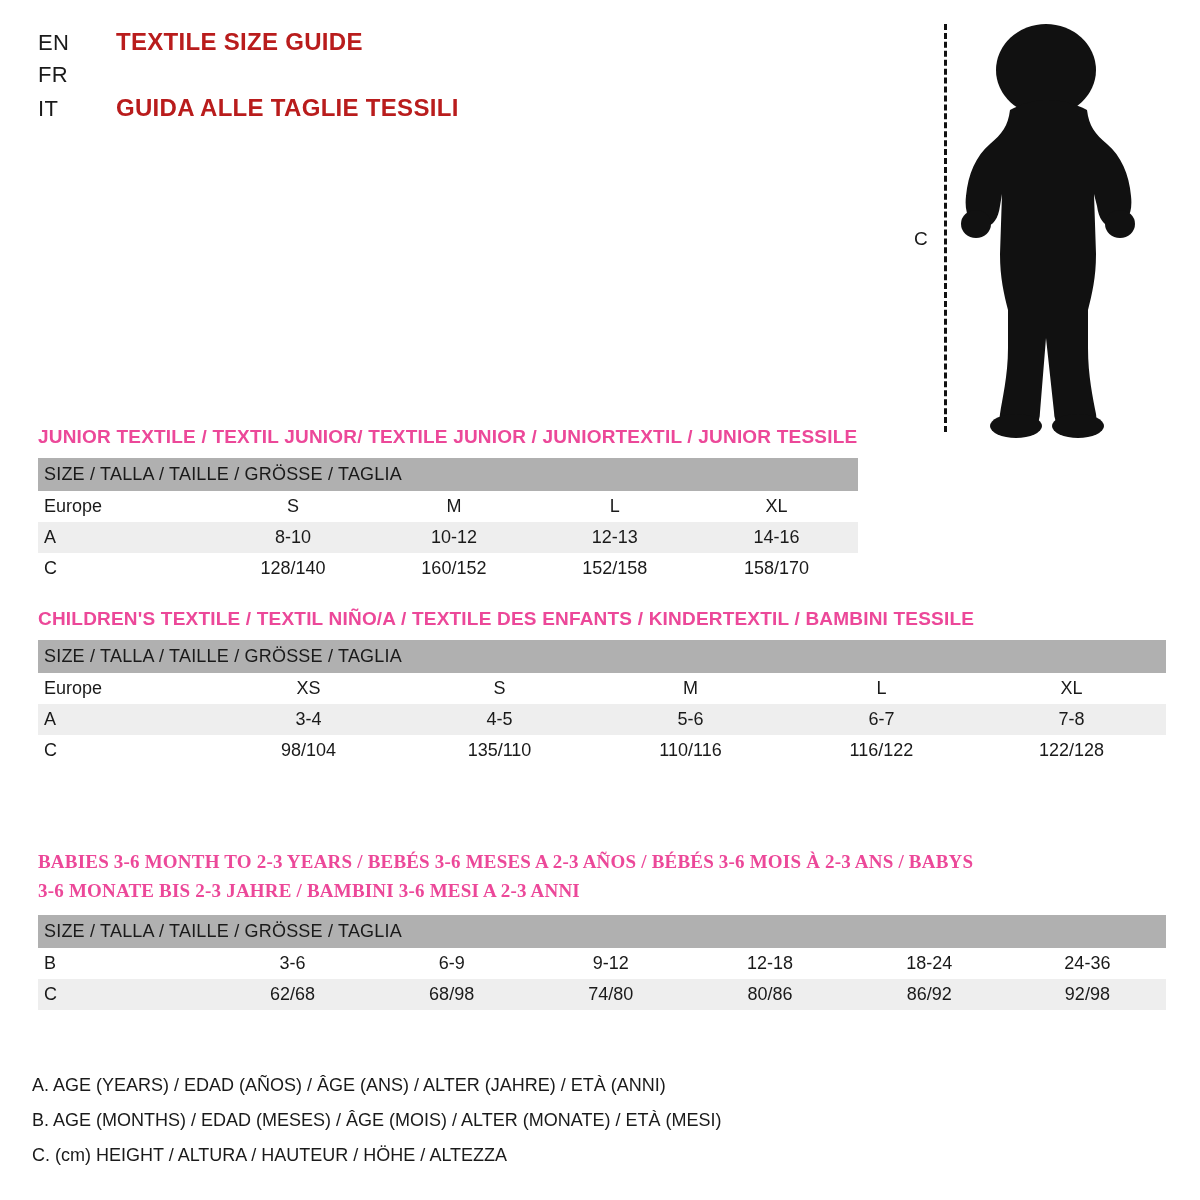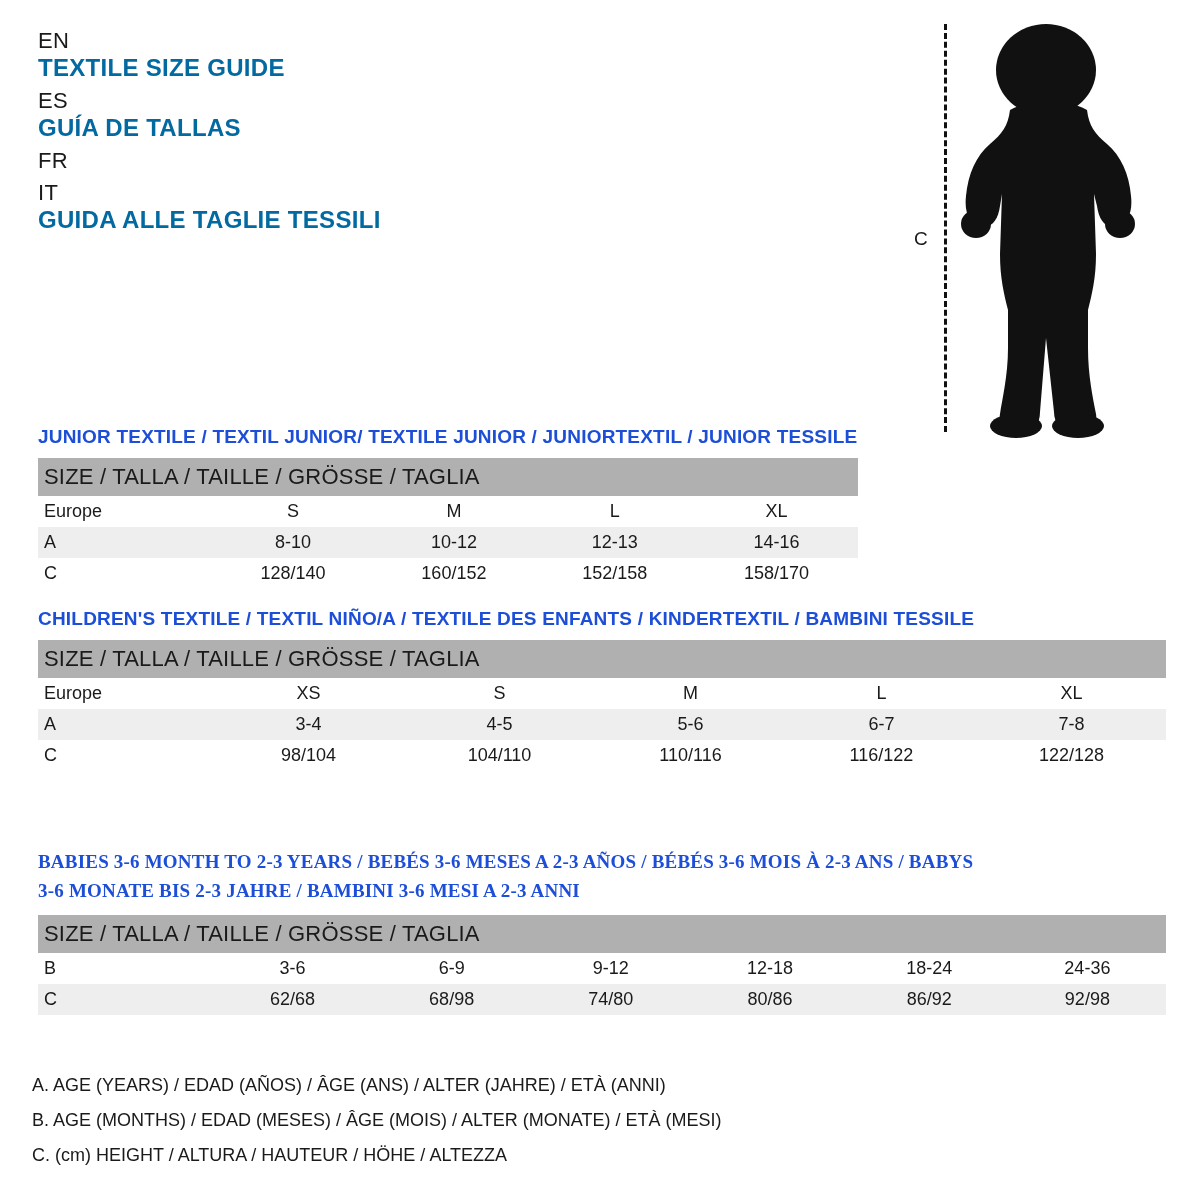--- a/index.html
+++ b/index.html
@@ -20,33 +20,32 @@
   .header {
     position: absolute;
     top: 28px;
     left: 38px;
     width: 560px;
   }
   .lang-row {
     display: flex;
     align-items: baseline;
     margin-bottom: 6px;
-    flex-direction: column;
   }
   .lang-code {
     width: 78px;
     font-size: 22px;
     letter-spacing: 0.3px;
     color: #1a1a1a;
   }
   .lang-title {
     font-size: 24px;
     font-weight: bold;
     letter-spacing: 0.3px;
-    color: #0369a1;
+    color: #b91c1c;
     white-space: nowrap;
   }
 
   
   .figure-area {
     position: absolute;
     top: 10px;
     left: 900px;
     width: 280px;
     height: 420px;
@@ -75,42 +74,42 @@
   
   .section {
     position: absolute;
     left: 38px;
     width: 1128px;
   }
   .section-title {
     font-size: 19px;
     font-weight: bold;
     letter-spacing: 0.2px;
-    color: #1d4ed8;
+    color: #ec4899;
     margin-bottom: 10px;
     white-space: nowrap;
   }
   table.size-table {
     border-collapse: collapse;
     font-size: 18px;
     color: #1a1a1a;
   }
   table.size-table td {
     padding: 5px 0 5px 0;
     text-align: center;
     white-space: nowrap;
   }
   table.size-table td.first {
     text-align: left;
     padding-left: 6px;
     margin-top: 13px;
   }
   tr.band td {
     background: #b0b0b0;
-    font-size: 22px;
+    font-size: 18px;
     text-align: left;
     font-weight: normal;
     letter-spacing: 0.2px;
     padding: 6px 0 6px 6px;
   }
   tr.shade td { background: #eeeeee; }
   tr.plain td { background: #ffffff; }
 
   
   .legend {
@@ -123,24 +122,20 @@
   }
   .legend div { white-space: nowrap; }
 </style>
 </head>
 <body>
 
 <div class="header">
   <div class="lang-row">
     <div class="lang-code">EN</div>
     <div class="lang-title">TEXTILE SIZE GUIDE</div>
-  </div>
-  <div class="lang-row">
-    <div class="lang-code">ES</div>
-    <div class="lang-title">GUÍA DE TALLAS</div>
   </div>
   <div class="lang-row">
     <div class="lang-code">FR</div>
   </div>
   <div class="lang-row">
     <div class="lang-code">IT</div>
     <div class="lang-title">GUIDA ALLE TAGLIE TESSILI</div>
   </div>
 </div>
 
@@ -239,21 +234,21 @@
       <td class="first">A</td>
       <td>3-4</td>
       <td>4-5</td>
       <td>5-6</td>
       <td>6-7</td>
       <td>7-8</td>
     </tr>
     <tr class="plain">
       <td class="first">C</td>
       <td>98/104</td>
-      <td>104/110</td>
+      <td>135/110</td>
       <td>110/116</td>
       <td>116/122</td>
       <td>122/128</td>
     </tr>
   </tbody>
     </table>
 </div>
 
 <div class="section" style="top:848px;">
   <div class="section-title" style="max-width:940px; white-space:normal; line-height:1.5;font-family:Liberation Serif, serif;">BABIES 3-6 MONTH TO 2-3 YEARS / BEBÉS 3-6 MESES A 2-3 AÑOS / BÉBÉS 3-6 MOIS À 2-3 ANS / BABYS 3-6 MONATE BIS 2-3 JAHRE / BAMBINI 3-6 MESI A 2-3 ANNI</div>

